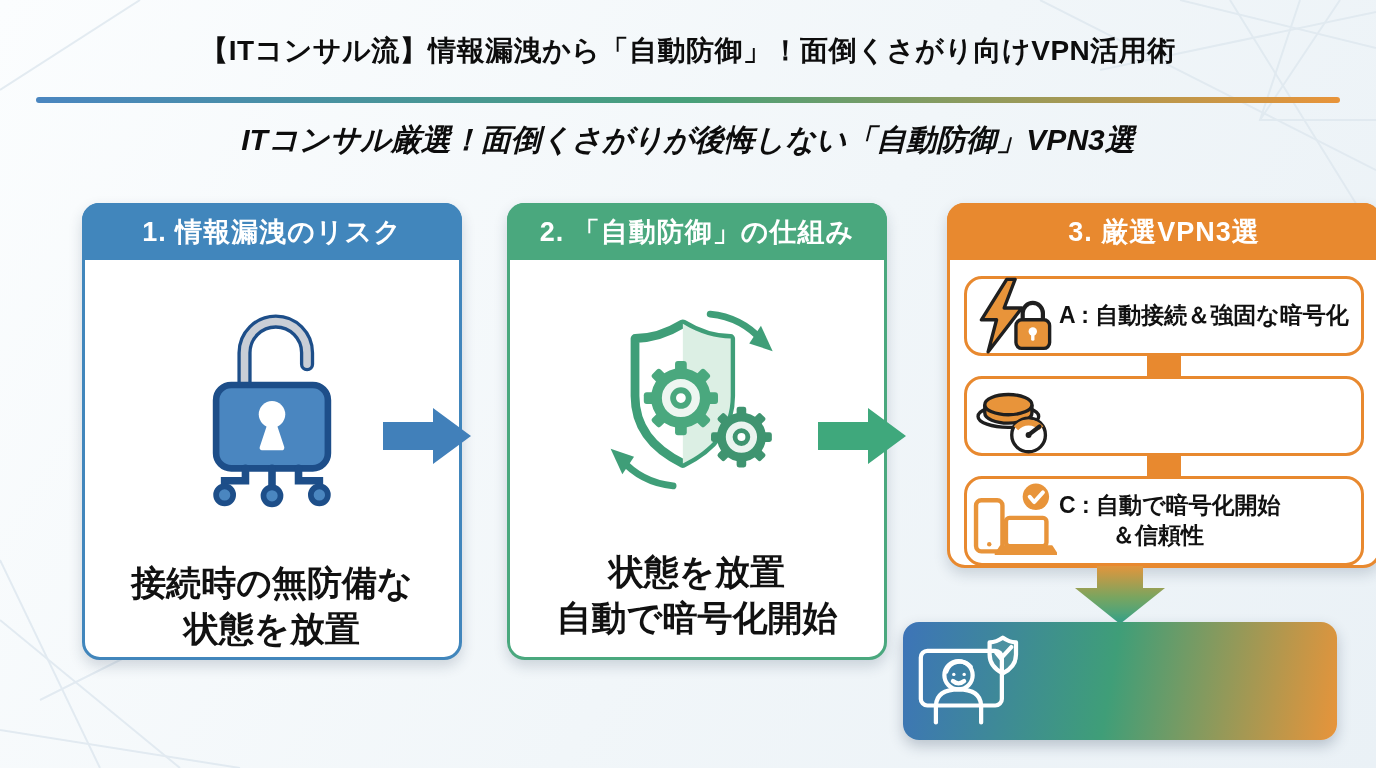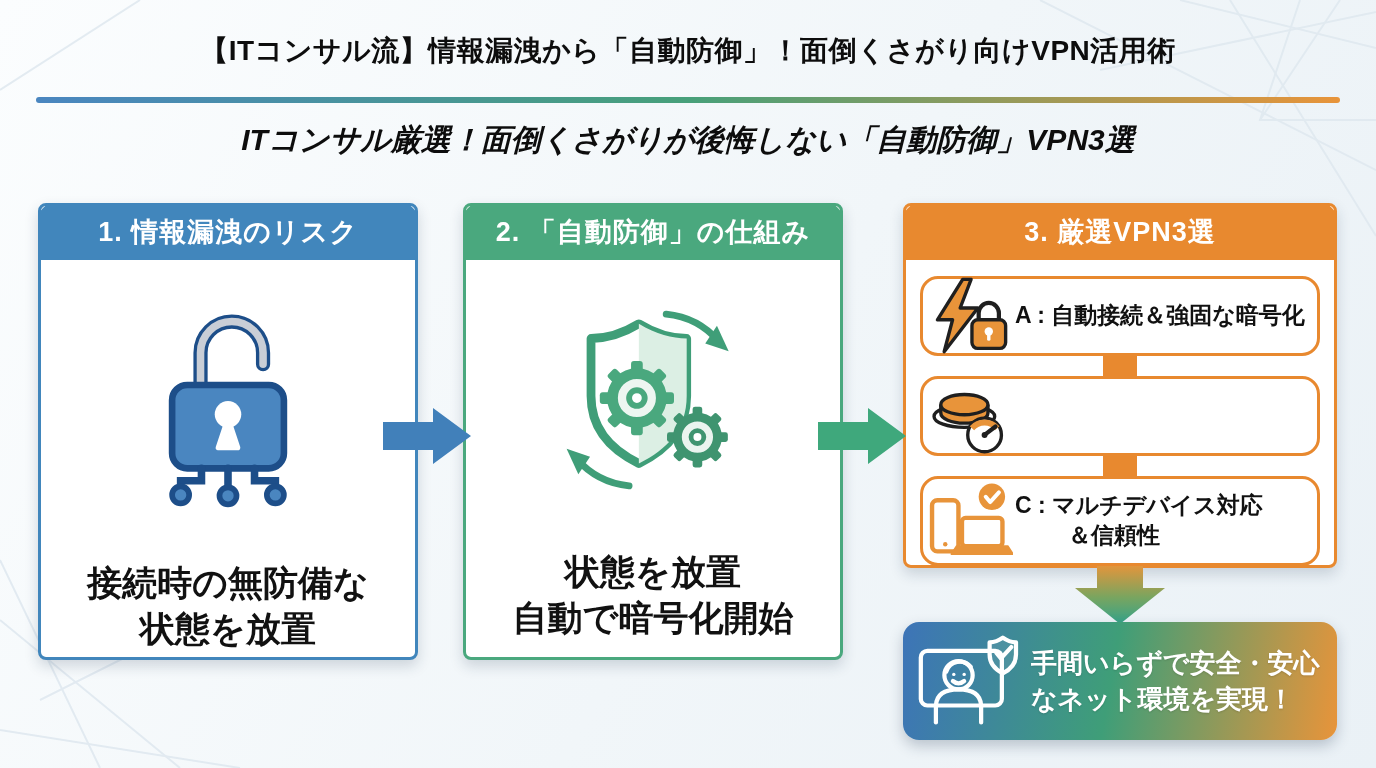--- a/index.html
+++ b/index.html
@@ -23,21 +23,21 @@
     border-radius:3px;
     background:linear-gradient(90deg,#4a86c0 0%,#47a07a 50%,#e8943a 100%);
   }
   .subtitle {
     position:absolute; top:120px; left:0; width:100%;
     text-align:center; font-size:30px; font-weight:900; color:#0d0d0d;font-style:italic;
   }
 
   .card {
     position:absolute; background:#ffffff; border:3px solid;
-    border-radius:8px; box-shadow:0 6px 14px rgba(30,50,80,.18);
+    border-radius:18px; box-shadow:0 6px 14px rgba(30,50,80,.18);margin-left:44px;
   }
   .card-head {
     margin:-3px -3px 0 -3px; height:57px; border-radius:17px 17px 0 0;
     display:flex; align-items:center; justify-content:center;
     color:#fff; font-weight:800; font-size:27px; letter-spacing:1px;
   }
   .card-body { display:flex; flex-direction:column; align-items:center;gap:26px; }
   .caption {
     text-align:center; font-size:35px; font-weight:900; line-height:1.32; color:#111;
   }
@@ -213,21 +213,21 @@
           <svg width="88" height="84" viewBox="0 0 100 95">
             <rect x="8" y="24" width="30" height="58" rx="6" fill="#ffffff" stroke="#e8943a" stroke-width="5"></rect>
             <circle cx="23" cy="74" r="2.5" fill="#e8943a"></circle>
             <rect x="42" y="44" width="46" height="32" rx="4" fill="#ffffff" stroke="#e8943a" stroke-width="5"></rect>
             <path d="M36,76 h58 l6,9 h-70 Z" fill="#e8943a" stroke="#e8943a" stroke-width="2" stroke-linejoin="round"></path>
             <circle cx="76" cy="20" r="15" fill="#e8943a"></circle>
             <path d="M69,20 l5,6 l10,-11" fill="none" stroke="#ffffff" stroke-width="4.5" stroke-linecap="round" stroke-linejoin="round"></path>
           </svg>
         </span>
         <span class="vpn-text">
-          <span>C : マルチデバイス対応</span><span class="vpn-line2">＆信頼性</span>
+          <span>C : 自動で暗号化開始</span><span class="vpn-line2">＆信頼性</span>
         </span>
       </div>
 
     </div>
   </div>
 
   <svg class="flow-arrow" style="left:383px; top:408px;" width="88" height="56" viewBox="0 0 88 56">
     <polygon points="0,14 50,14 50,0 88,28 50,56 50,42 0,42" fill="#4180ba"></polygon>
   </svg>
   <svg class="flow-arrow" style="left:818px; top:408px;" width="88" height="56" viewBox="0 0 88 56">
@@ -253,19 +253,15 @@
         <path d="M33,42 a15,15 0 0 1 26,-5"></path>
         <path d="M40,52 q6,5 12,0"></path>
         <path d="M22,78 q1,-17 24,-17 q23,0 24,17 v18"></path>
         <path d="M22,78 v18"></path>
         <path d="M93,6 c4,3 9,5 14,5 v13 c0,10 -6,16 -14,20 c-8,-4 -14,-10 -14,-20 V11 c5,0 10,-2 14,-5 Z" fill="rgba(255,255,255,0.08)"></path>
         <path d="M86,22 l5,6 l11,-12"></path>
       </g>
       <circle cx="41" cy="45" r="1.8" fill="#ffffff"></circle>
       <circle cx="52" cy="45" r="1.8" fill="#ffffff"></circle>
     </svg>
-    <div class="result-text">
-      <span>手間いらずで安全・安心</span><br>
-      <span>なネット環境を実現！</span>
-    </div>
   </div>
 
 </div>
 
 </body></html>

